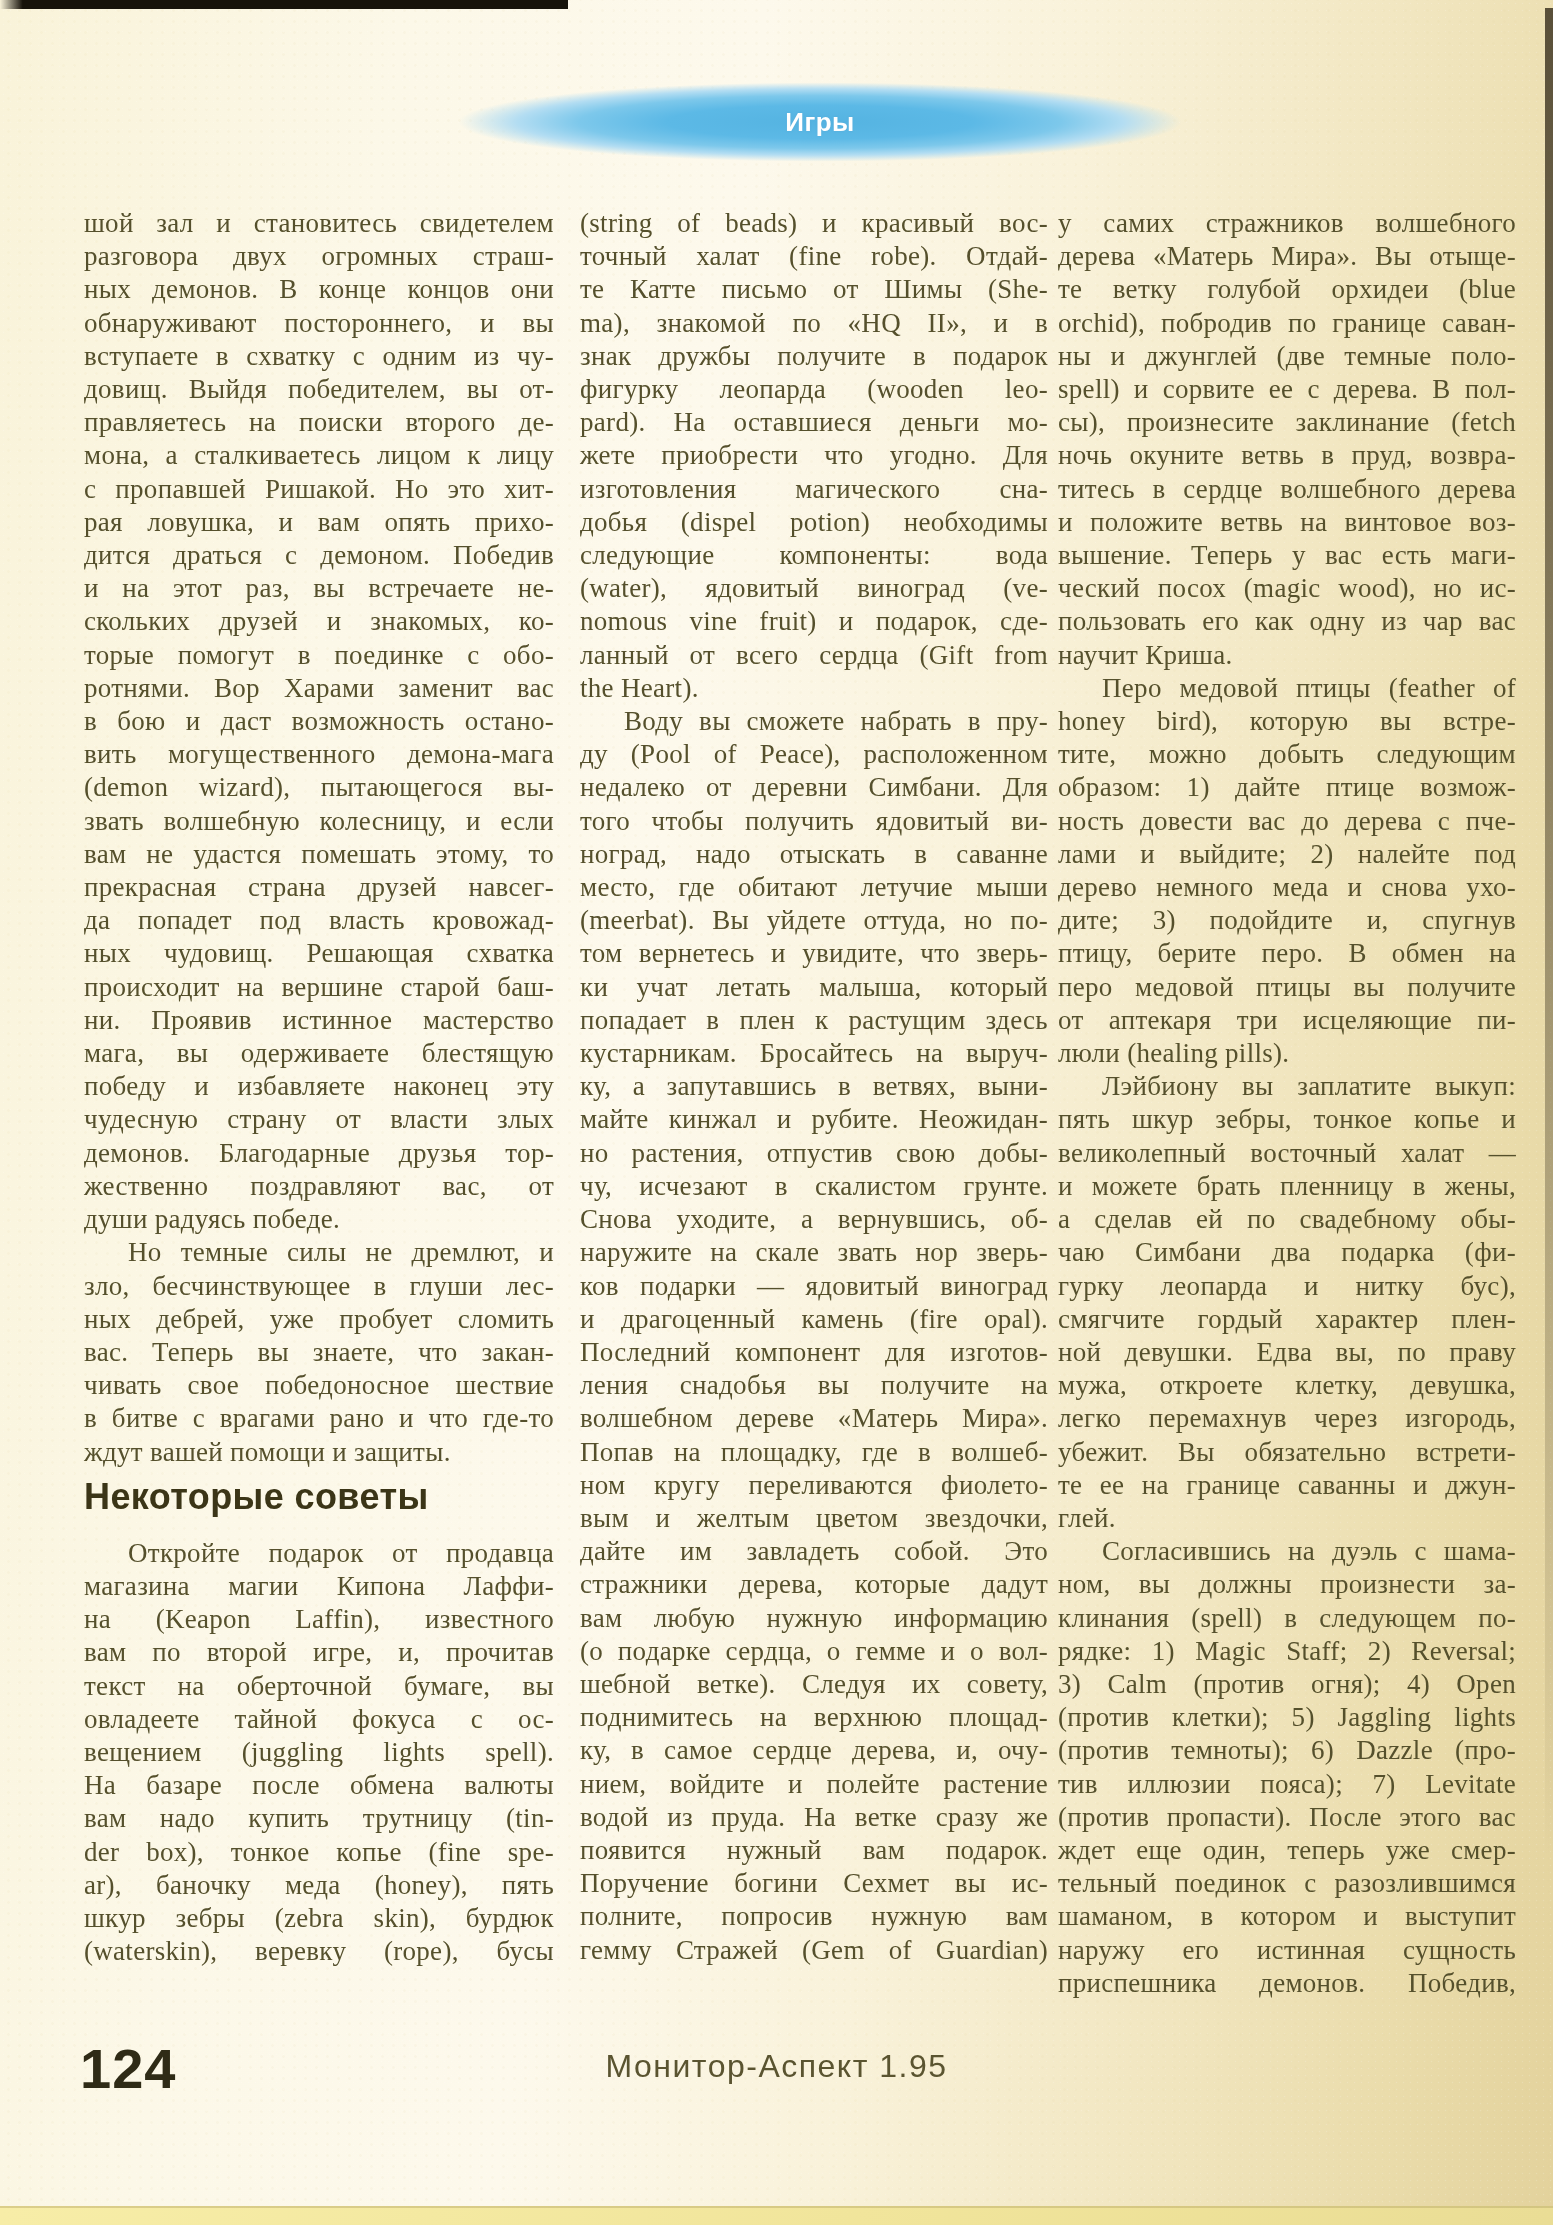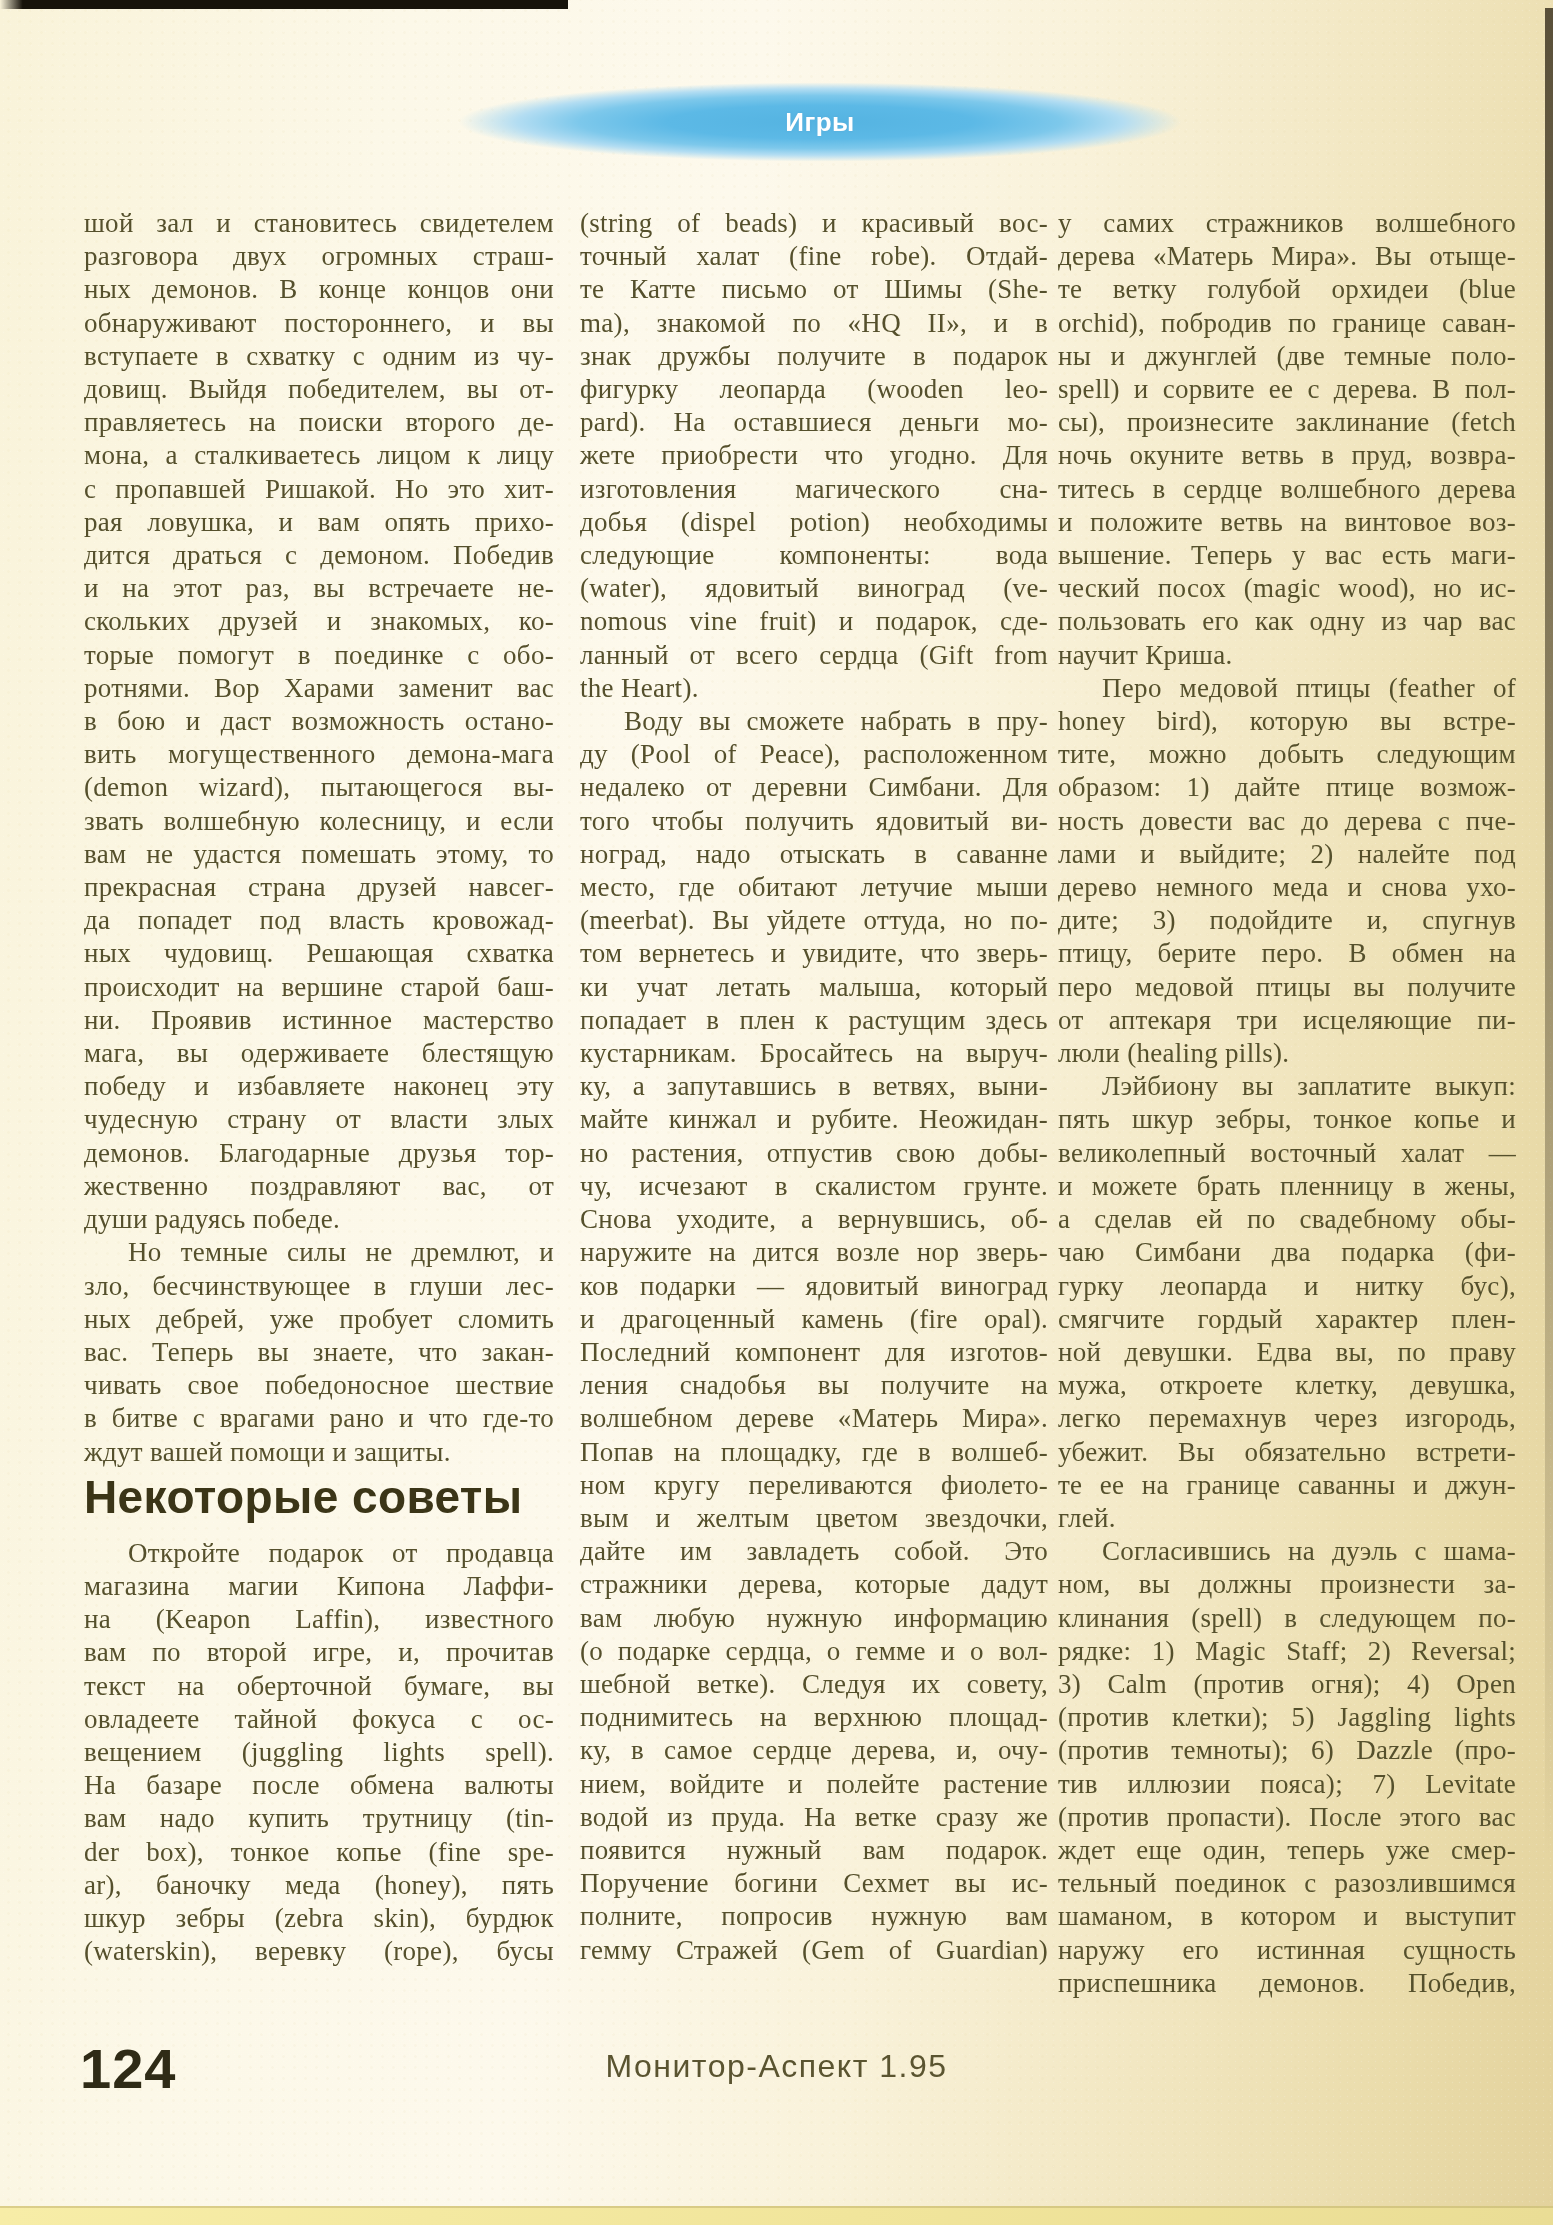--- a/index.html
+++ b/index.html
@@ -62,21 +62,21 @@
     text-align:justify;
     text-align-last:justify;
     -moz-text-align-last:justify;
     white-space:normal;
   }
   .line.last{text-align-last:left;-moz-text-align-last:left;}
   .line.indent{text-indent:44px;}
   .section-heading{
     margin:6px 0 18px 0;
     font-family:"Liberation Sans","DejaVu Sans",sans-serif;
-    font-weight:700;font-size:46px;line-height:44px;
+    font-weight:700;font-size:36px;line-height:44px;
     color:#3b3517;letter-spacing:.4px;text-align:left;text-indent:0;
   }
   
   .page-number{
     position:absolute;z-index:3;left:80px;top:2036px;
     font-family:"Liberation Sans","DejaVu Sans",sans-serif;
     font-weight:700;font-size:56px;letter-spacing:1px;color:#2f2b16;
   }
   .footer-title{
     position:absolute;z-index:3;left:0;right:0;top:2048px;
@@ -188,21 +188,21 @@
         <div class="line">(meerbat). Вы уйдете оттуда, но по-</div>
         <div class="line">том вернетесь и увидите, что зверь-</div>
         <div class="line">ки учат летать малыша, который</div>
         <div class="line">попадает в плен к растущим здесь</div>
         <div class="line">кустарникам. Бросайтесь на выруч-</div>
         <div class="line">ку, а запутавшись в ветвях, выни-</div>
         <div class="line">майте кинжал и рубите. Неожидан-</div>
         <div class="line">но растения, отпустив свою добы-</div>
         <div class="line">чу, исчезают в скалистом грунте.</div>
         <div class="line">Снова уходите, а вернувшись, об-</div>
-        <div class="line">наружите на дится возле нор зверь-</div>
+        <div class="line">наружите на скале звать нор зверь-</div>
         <div class="line">ков подарки — ядовитый виноград</div>
         <div class="line">и драгоценный камень (fire opal).</div>
         <div class="line">Последний компонент для изготов-</div>
         <div class="line">ления снадобья вы получите на</div>
         <div class="line">волшебном дереве «Матерь Мира».</div>
         <div class="line">Попав на площадку, где в волшеб-</div>
         <div class="line">ном кругу переливаются фиолето-</div>
         <div class="line">вым и желтым цветом звездочки,</div>
         <div class="line">дайте им завладеть собой. Это</div>
         <div class="line">стражники дерева, которые дадут</div>

